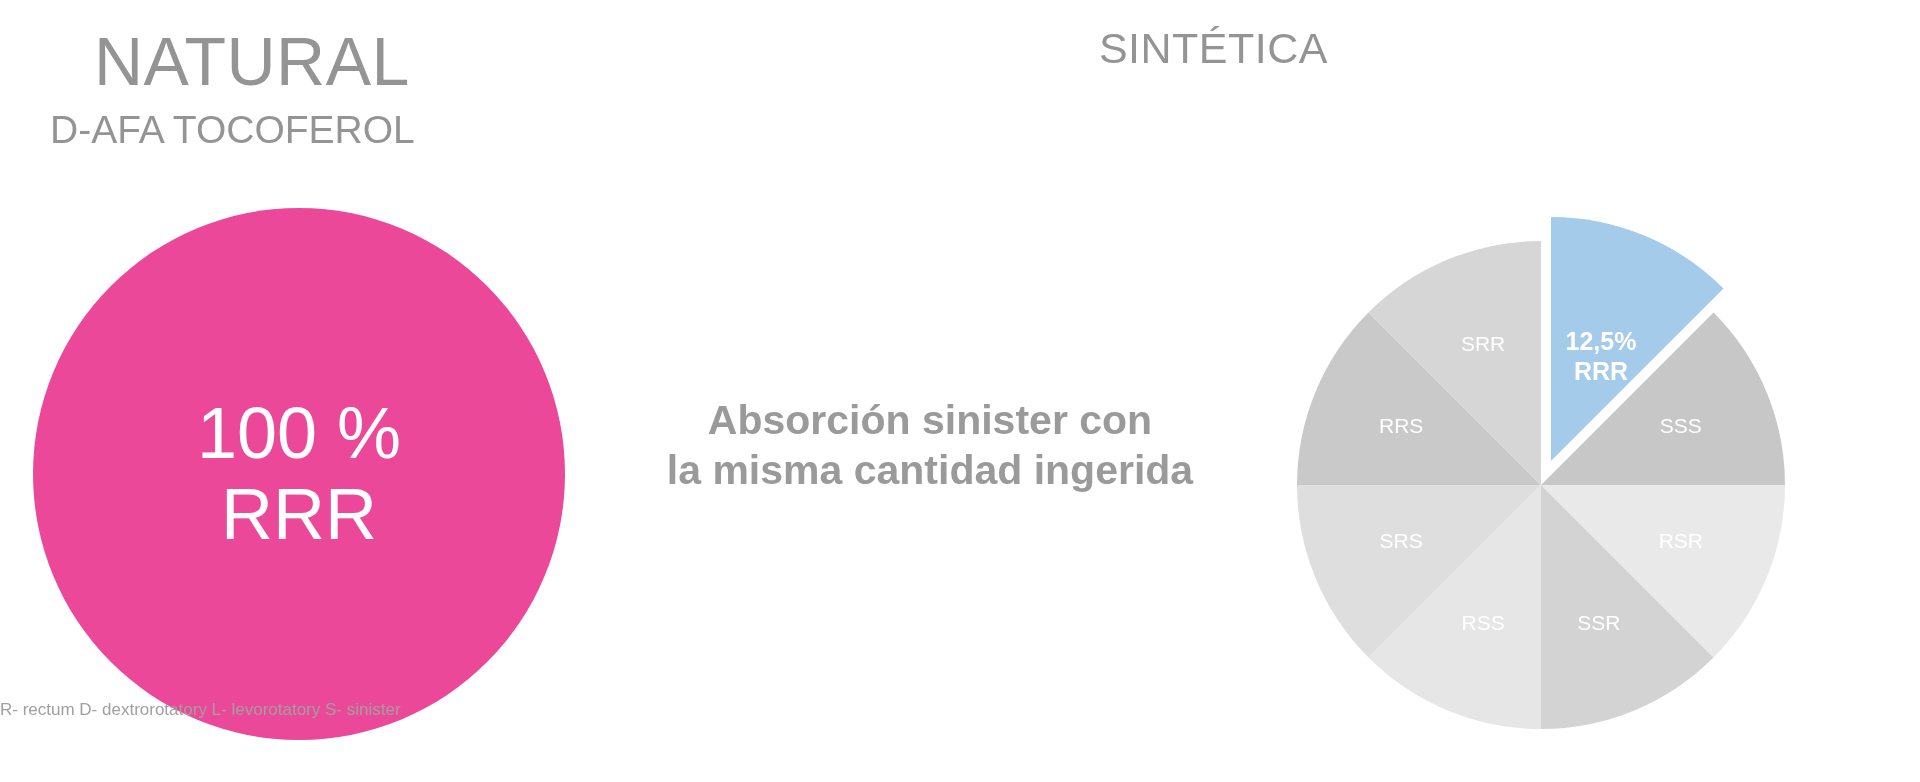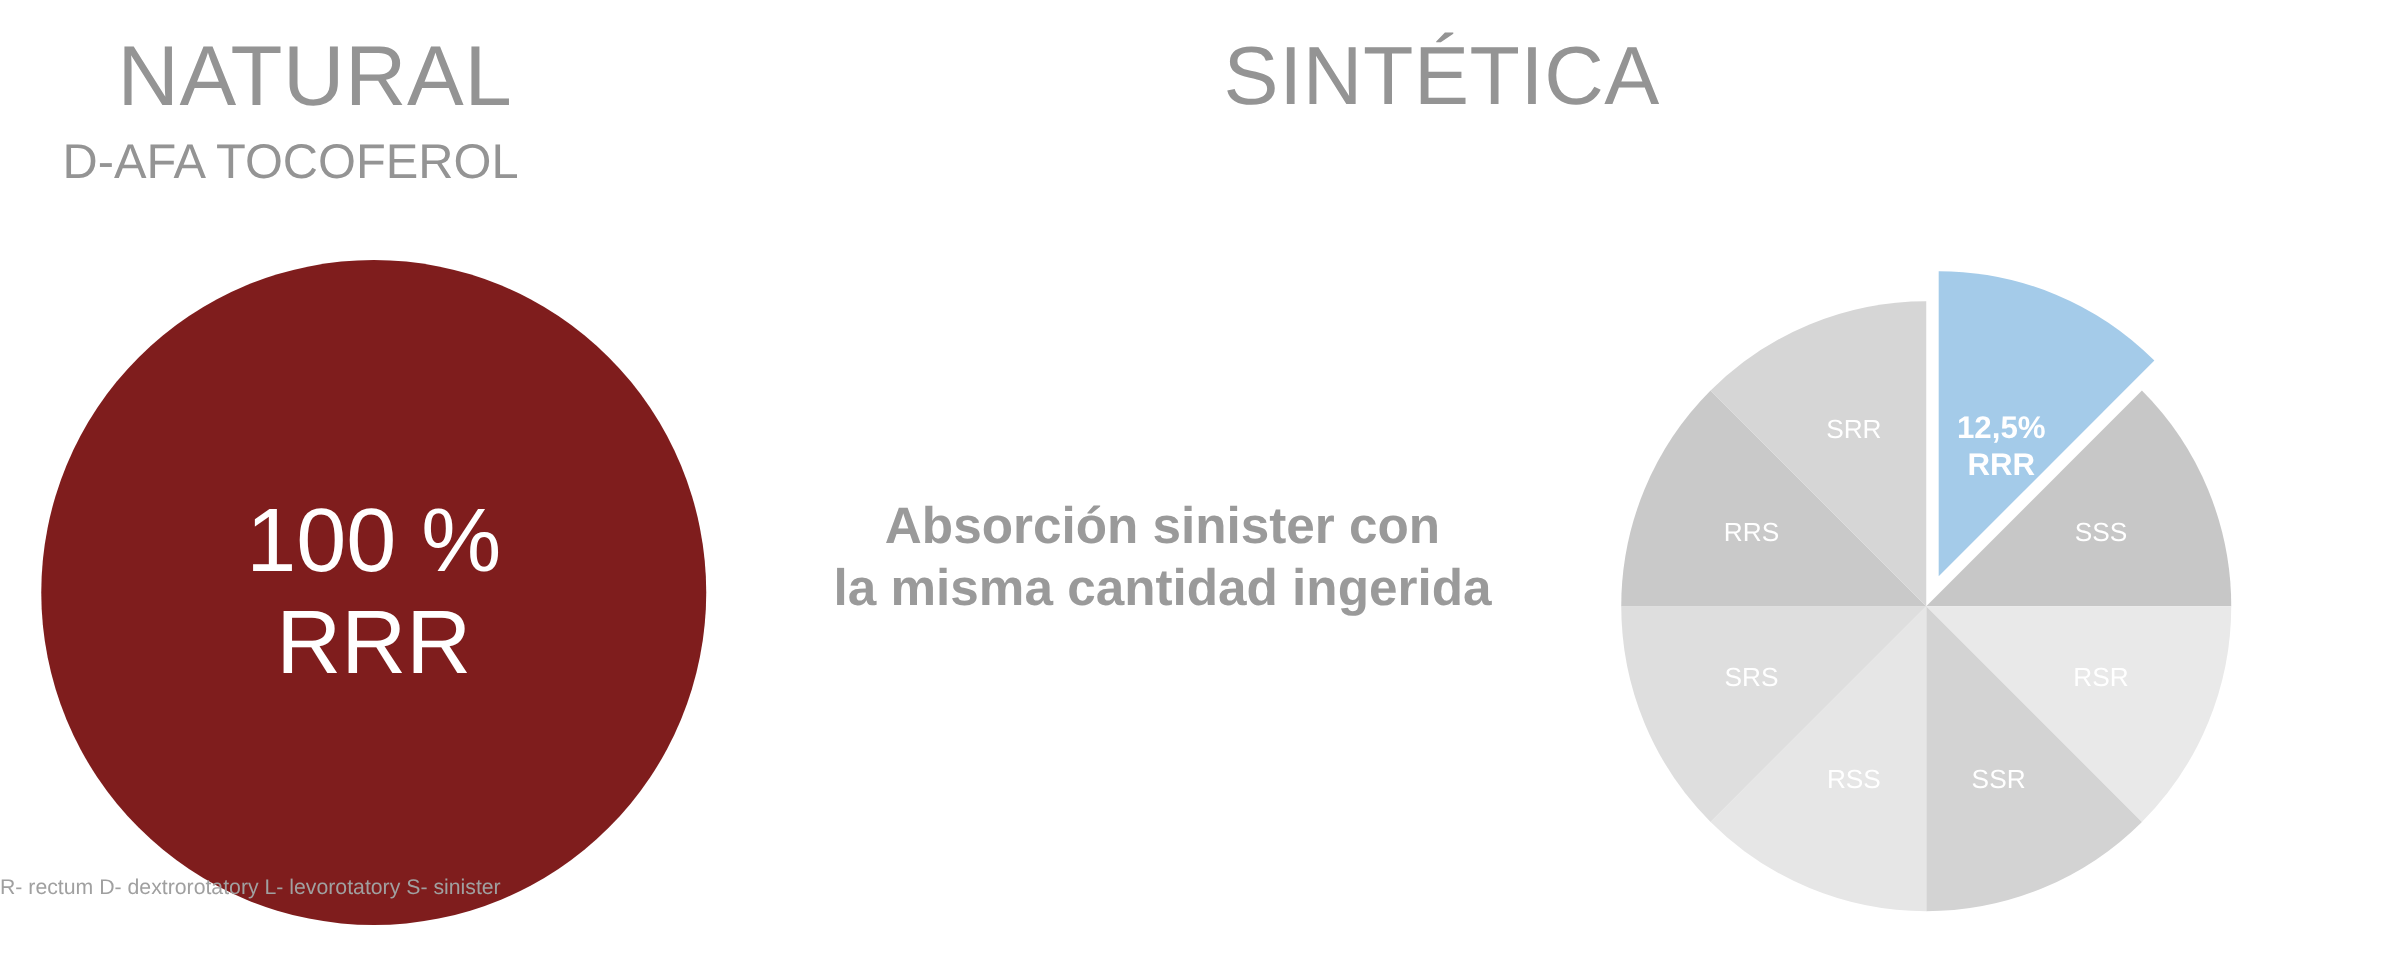--- a/index.html
+++ b/index.html
@@ -41,21 +41,21 @@
     margin-left: 46px;
   }
   #natural-sub {
     left: 50px;
     top: 110px;
     font-size: 39px;
   }
   #sintetica-title {
     right: 592px;
     top: 27px;
-    font-size: 66px;
+    font-size: 43px;
     text-align: center;
   }
   #sintetica-sub {
     right: 478px;
     top: 103px;
     font-size: 39px;
     text-align: right;
   }
   .hl-red { color: #C00000; }
 
@@ -95,21 +95,21 @@
   }
 
   
   #natural-circle {
     position: absolute;
     left: 33px;
     top: 208px;
     width: 532px;
     height: 532px;
     border-radius: 50%;
-    background: #7f1d1d;
+    background: #ec4899;
     display: flex;
     flex-direction: column;
     align-items: center;
     justify-content: center;
   }
   #natural-pct {
     color: #ffffff;
     font-size: 72px;
     font-weight: 400;
     line-height: 1.12;

